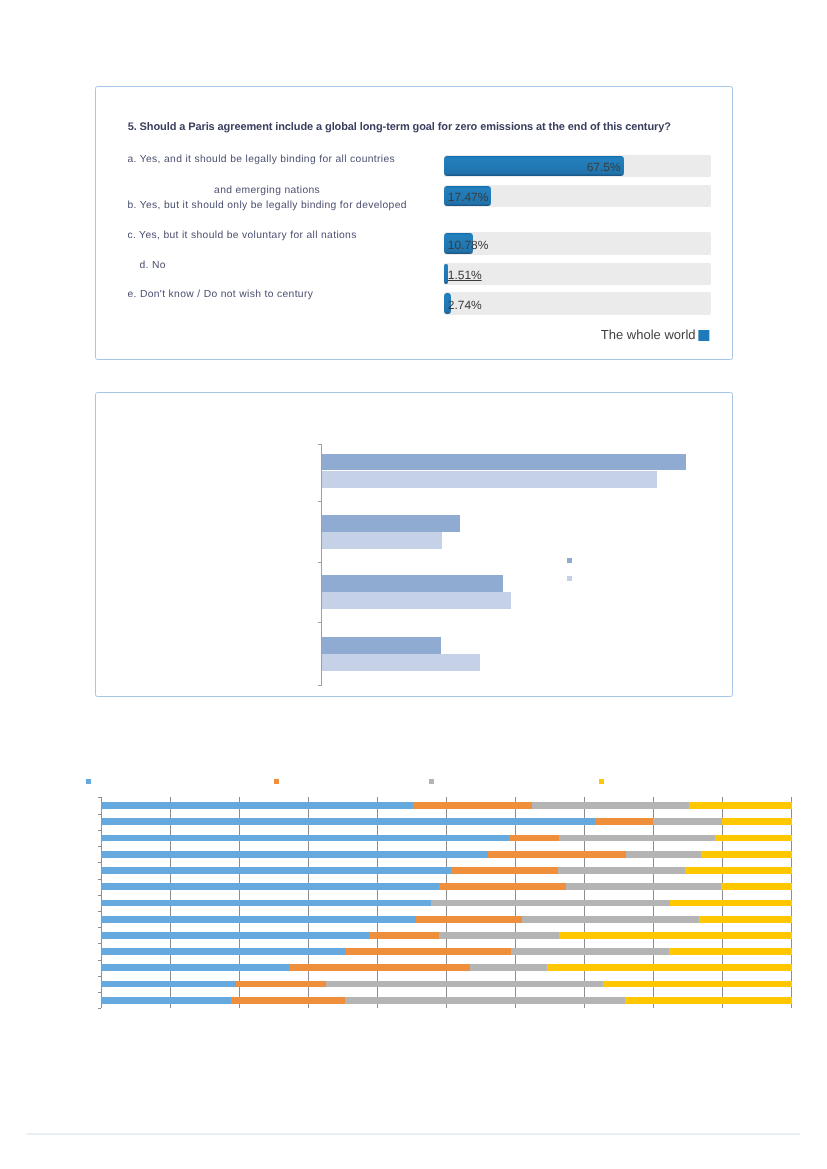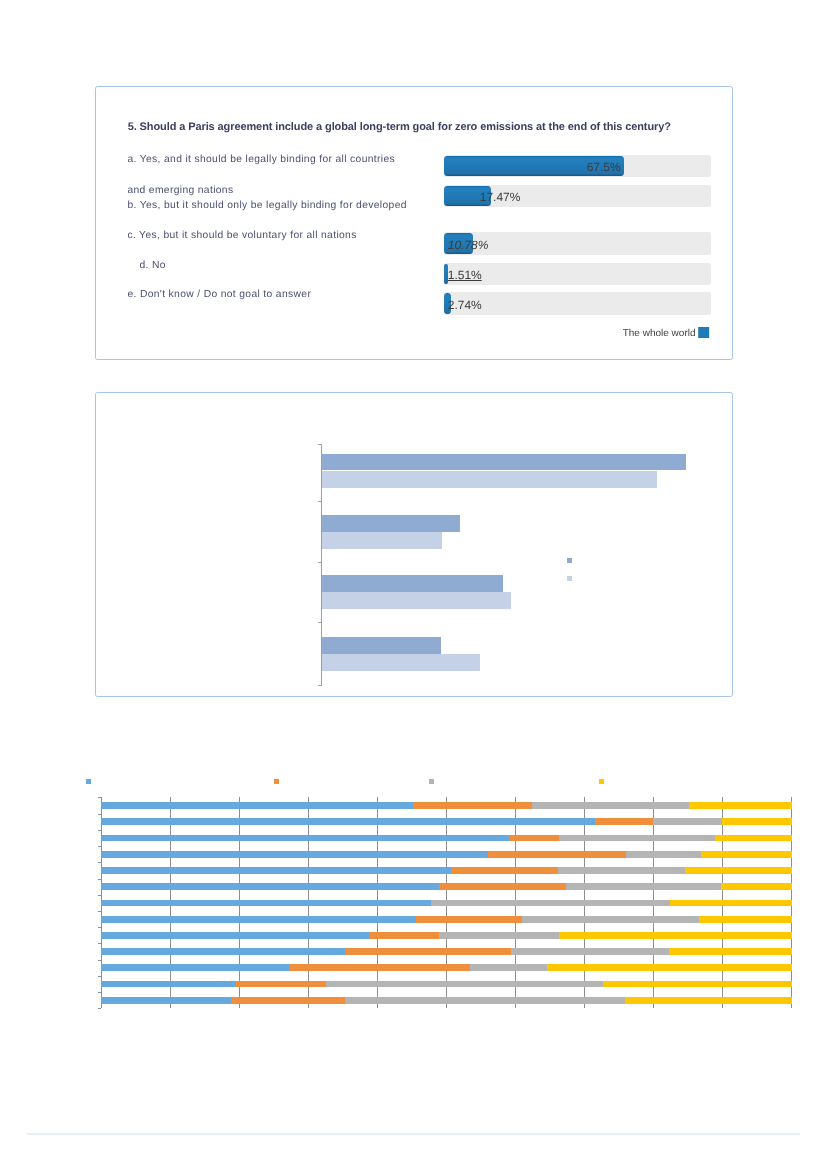--- a/index.html
+++ b/index.html
@@ -9,29 +9,29 @@
   .page{position:absolute;left:0;top:0;width:827px;height:1169px;background:#fff;}
 
   .card{position:absolute;border:1px solid #a6c6e8;border-radius:2.5px;background:#fff;
         box-sizing:border-box;}
 
   
   #card1{left:95px;top:86.2px;width:637.5px;height:273.4px;}
   .q-title{position:absolute;left:127.7px;top:121.4px;font-size:11px;font-weight:bold;line-height:12px;
            color:#3a3f5f;letter-spacing:-0.1px;white-space:nowrap;}
   .ans{position:absolute;left:127.4px;font-size:10.3px;color:#4b5070;letter-spacing:0.35px;
-       line-height:15.1px;white-space:nowrap;}
+       line-height:15.1px;white-space:nowrap;text-align:center;}
 
   .track{position:absolute;background:#ebebeb;border-radius:2px;}
   .fill{position:absolute;left:0;top:0;height:100%;
         background:linear-gradient(180deg,#0c6bae 0%,#2480bd 10%,#2079b5 55%,#2272a9 88%,#19547f 100%);
         border-radius:3.5px;}
   .pct{position:absolute;font-size:12px;line-height:13.1px;color:#3c3c3c;letter-spacing:-0.02px;white-space:nowrap;}
 
-  .legend1{position:absolute;font-size:10px;color:#3f3f3f;white-space:nowrap;}
+  .legend1{position:absolute;font-size:13px;color:#3f3f3f;white-space:nowrap;}
   .legend1 .sw{display:inline-block;width:11px;height:11.3px;background:#1e7ab8;
                vertical-align:-2px;margin-left:3px;}
 
   
   #card2{left:95px;top:392.1px;width:637.5px;height:304.5px;}
   .ax{position:absolute;background:#a0a0a0;}
   .c2bar{position:absolute;}
   .lmk{position:absolute;}
 
   
@@ -56,36 +56,36 @@
         <div>and emerging nations</div>
         <div>b. Yes, but it should only be legally binding for developed</div>
       </div>
       <div class="ans" style="top: 228.4px;">
         <div>c. Yes, but it should be voluntary for all nations</div>
       </div>
       <div class="ans" style="top: 257.9px; margin-left: 12px;">
         <div>d. No</div>
       </div>
       <div class="ans" style="top: 287.3px;">
-        <div>e. Don't know / Do not goal to answer</div>
+        <div>e. Don't know / Do not wish to century</div>
       </div>
     </div>
   <div id="q5-bars">
       <div class="track" style="left: 444.2px; top: 154.7px; width: 266.8px; height: 22.3px;">
         <div class="fill" style="width: 180.09px; height: 20.3px; top: 1px;"></div>
       </div>
       <div class="pct" style="top: 160.95px; left: 586.659px;">67.5%</div>
       <div class="track" style="left: 444.2px; top: 184.9px; width: 266.8px; height: 22.3px;">
         <div class="fill" style="width: 46.61px; height: 20.3px; top: 1px;"></div>
       </div>
-      <div class="pct" style="top: 191.15px; left: 447.8px; margin-left: 32px;">17.47%</div>
+      <div class="pct" style="top: 191.15px; left: 447.8px;">17.47%</div>
       <div class="track" style="left: 444.2px; top: 232.4px; width: 266.8px; height: 22.3px;">
         <div class="fill" style="width: 28.76px; height: 20.3px; top: 1px;"></div>
       </div>
-      <div class="pct" style="top: 238.65px; left: 447.8px; font-style: italic;">10.78%</div>
+      <div class="pct" style="top: 238.65px; left: 447.8px;">10.78%</div>
       <div class="track" style="left: 444.2px; top: 263.2px; width: 266.8px; height: 22.3px;">
         <div class="fill" style="width: 4.03px; height: 20.3px; top: 1px;"></div>
       </div>
       <div class="pct" style="top: 269.45px; left: 447.8px; text-decoration: underline;">1.51%</div>
       <div class="track" style="left: 444.2px; top: 292.4px; width: 266.8px; height: 22.3px;">
         <div class="fill" style="width: 7.31px; height: 20.3px; top: 1px;"></div>
       </div>
       <div class="pct" style="top: 298.65px; left: 447.8px;">2.74%</div>
     </div>
   <div class="legend1" style="left:709.5px;top:327.0px;transform:translateX(-100%);">

